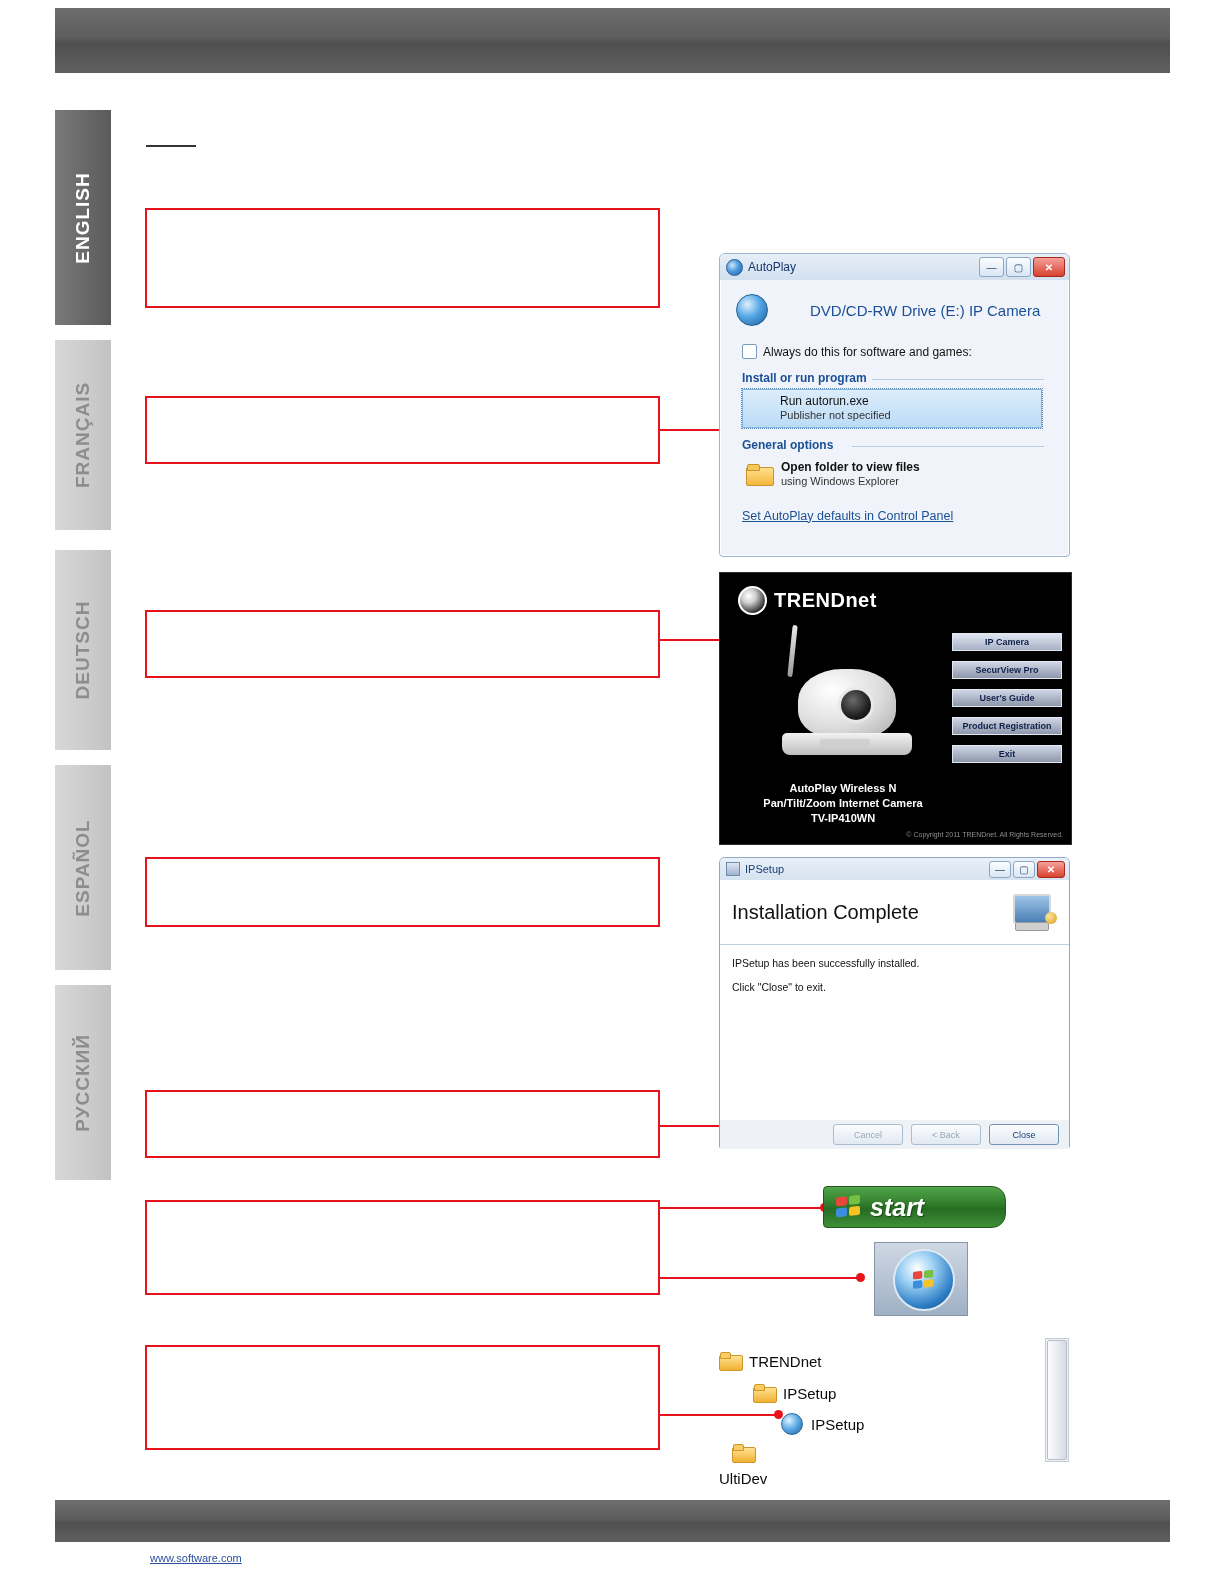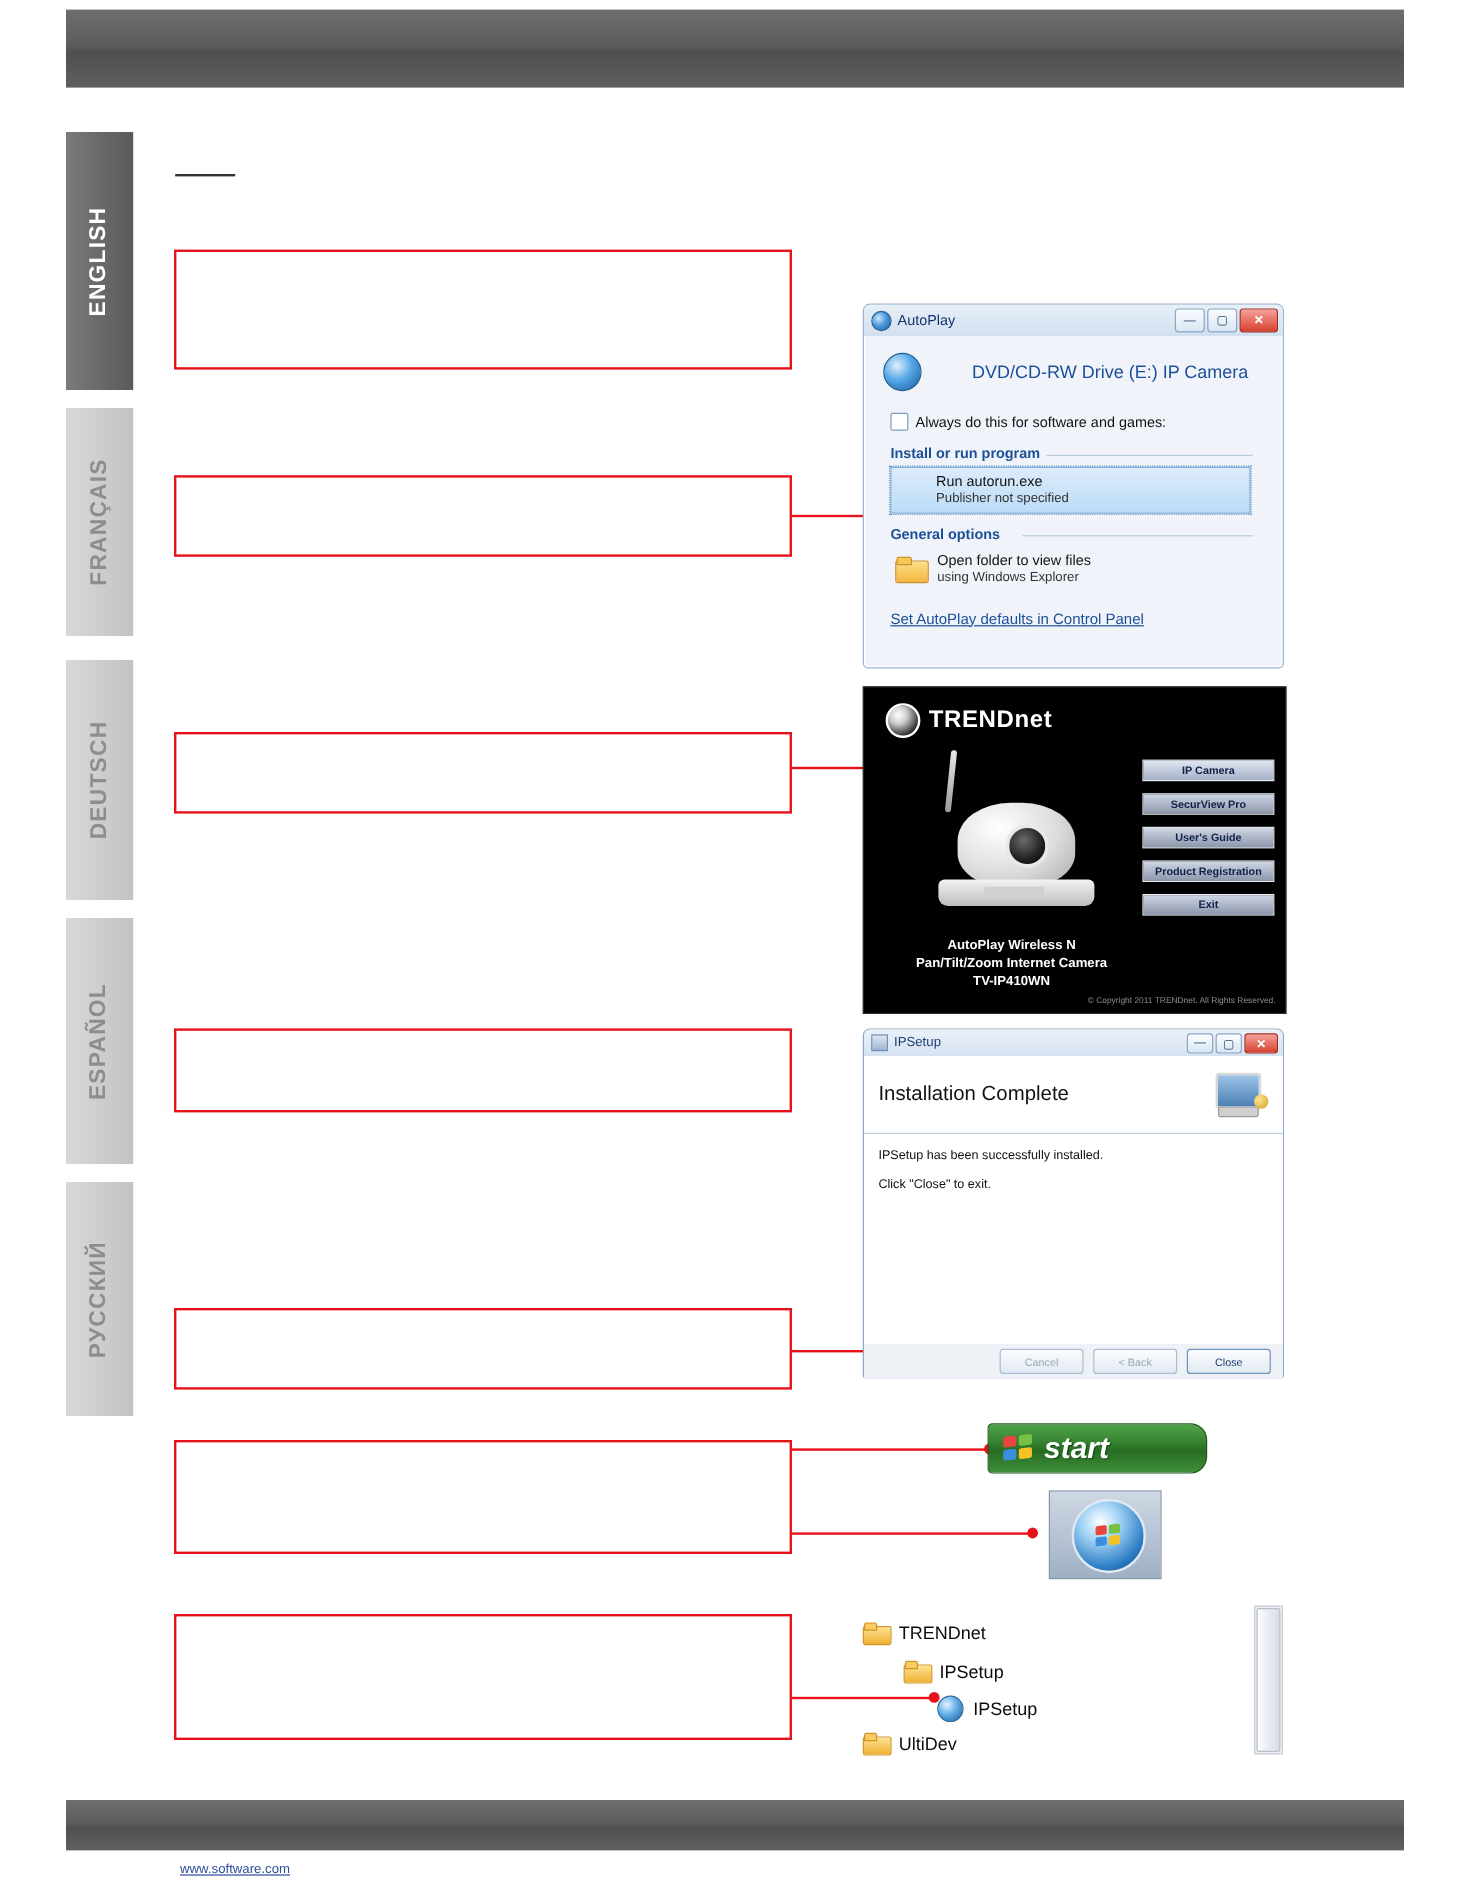--- a/index.html
+++ b/index.html
@@ -286,21 +286,21 @@
     width: 12px; height: 12px; margin-right: 5px;
     background: linear-gradient(to bottom, #dfe7f2, #9fb4cd);
     border: 1px solid #6f8db0;
   }
   .ip-header {
     height: 64px; background: #ffffff;
     border-bottom: 1px solid #c2cfdd;
     display: flex; align-items: center; justify-content: space-between;
     padding: 0 12px;
   }
-  .ip-header .h1 { font-size: 17px; color: #111; }
+  .ip-header .h1 { font-size: 20px; color: #111; }
   .ip-pcicon {
     width: 44px; height: 40px; position: relative;
   }
   .ip-pcicon .mon {
     position: absolute; left: 0; top: 2px; width: 34px; height: 26px;
     background: linear-gradient(to bottom, #9ec4e8, #4a7fb5);
     border: 2px solid #d8d8d8; border-radius: 3px;
   }
   .ip-pcicon .key {
     position: absolute; left: 2px; top: 30px; width: 32px; height: 7px;
@@ -488,21 +488,21 @@
       <span class="l1" style="display:block">Run autorun.exe</span>
       <span class="l2" style="display:block">Publisher not specified</span>
     </span>
   </div>
 
   <div class="ap-group g2" style="margin-top:10px;">General options</div>
 
   <div class="ap-item">
     <span class="ap-folder"></span>
     <span class="lines">
-      <span class="l1" style="display:block; font-weight:normal;">Open folder to view files</span>
+      <span class="l1" style="display:block; font-weight:bold;">Open folder to view files</span>
       <span class="l2" style="display:block">using Windows Explorer</span>
     </span>
   </div>
 
   <div class="ap-link">Set AutoPlay defaults in Control Panel</div>
 </div>
 
 <div class="trendnet">
   <div class="tn-logo">
     <span class="tn-globe"></span>
@@ -589,19 +589,19 @@
     <span>TRENDnet</span>
   </div>
   <div class="ml-row" style="left:34px; top:44px;">
     <span class="folder-ic"></span>
     <span>IPSetup</span>
   </div>
   <div class="ml-row" style="left:62px; top:73px;">
     <span class="ip-globe"></span>
     <span>IPSetup</span>
   </div>
-  <div class="ml-row" style="left:0px; top:104px;">
+  <div class="ml-row" style="left:0px; top:104px;flex-direction:column;">
     <span class="folder-ic"></span>
     <span>UltiDev</span>
   </div>
 </div>
 <div class="scrollbar"></div>
 <div class="scrollthumb"></div>
 
 </body></html>

